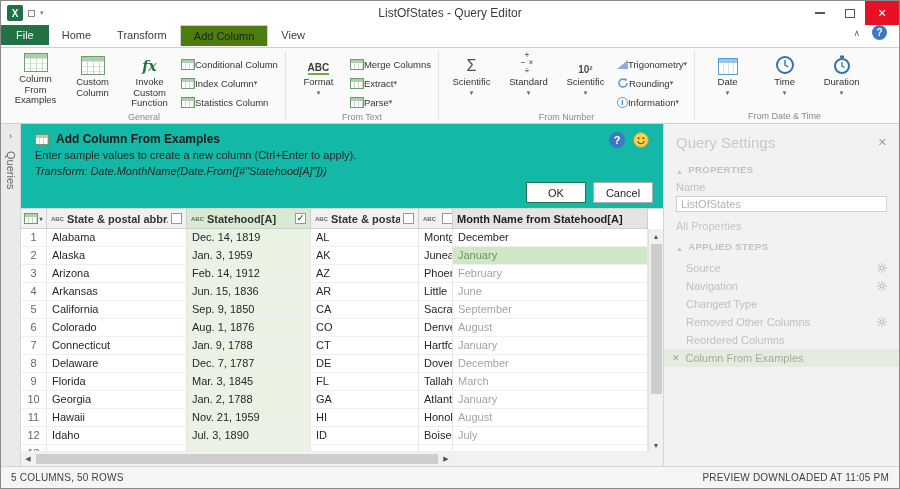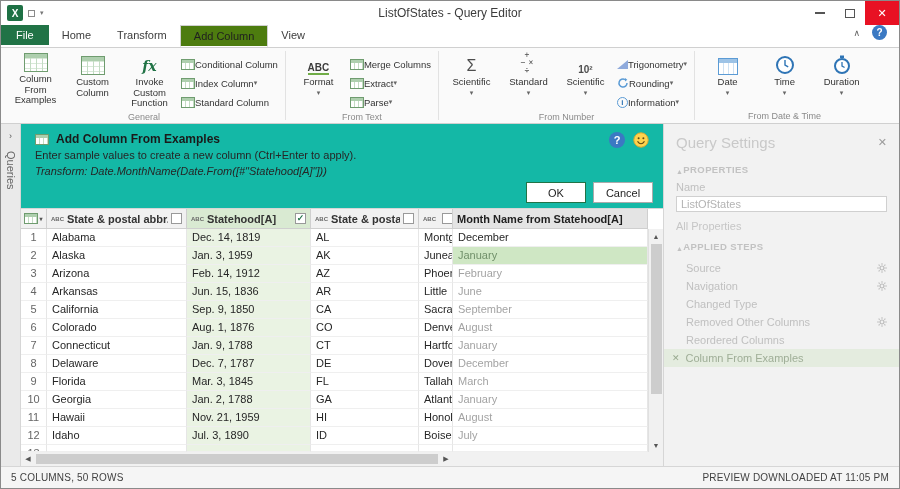--- a/index.html
+++ b/index.html
@@ -99,21 +99,21 @@
   .hscroll{position:absolute;left:0;bottom:0;height:14px;width:432px;background:#f1f1f1;display:flex;align-items:center;}
   .htrack-rest{position:absolute;left:432px;right:0;bottom:0;height:14px;background:#f1f1f1;}
   .harrow{width:14px;height:14px;display:flex;align-items:center;justify-content:center;font-size:7px;color:#555;flex:0 0 auto;}
   .hthumb{flex:1;height:10px;background:#cdcdcd;margin:0 1px;}
 
   
   .settings{flex:0 0 236px;background:#f2f2f2;border-left:1px solid #d6d6d6;font-size:11px;overflow:hidden;}
   .settings-head{padding:10px 12px 4px;display:flex;align-items:center;justify-content:space-between;}
   .settings-title{font-size:15px;color:#c9c9c9;}
   .settings-close{color:#9b9b9b;font-size:11px;}
-  .sec-h{padding:9px 12px 3px;color:#c2c2c2;font-size:9.5px;font-weight:bold;letter-spacing:.4px;display:flex;align-items:flex-end;}
+  .sec-h{padding:9px 12px 3px;color:#c2c2c2;font-size:9.5px;font-weight:bold;letter-spacing:.4px;display:flex;align-items:flex-end;gap:5px;}
   .tri{font-size:7px;color:#c2c2c2;}
   .name-label{padding:3px 12px 0;color:#c0c0c0;}
   .name-input{margin:3px 12px 0;width:calc(100% - 24px);height:16px;border:1px solid #d0d0d0;background:#fff;color:#b3b3b3;font-size:11px;padding:0 4px;font-family:inherit;}
   .all-props{padding:8px 12px 0;color:#c6c6c6;}
   .steps{margin-top:4px;}
   .step{height:18px;display:flex;align-items:center;padding:0 12px 0 22px;color:#c0c0c0;}
   .stepgear{margin-left:auto;display:flex;align-items:center;}
   .stepsel{background:#e4ecdf;color:#9fae97;padding-left:8px;}
   .stepx{margin-right:6px;color:#98a98f;font-size:9px;}
 
@@ -182,21 +182,21 @@
             <span class="mini-tbl"></span>
             <span>Conditional Column</span>
           </div>
           <div class="small-btn">
             <span class="mini-tbl"></span>
             <span>Index Column</span>
             <span class="scaret">▾</span>
           </div>
           <div class="small-btn">
             <span class="mini-tbl"></span>
-            <span>Standard Column</span>
+            <span>Statistics Column</span>
           </div>
         </div>
       </div>
       <div class="rgroup-label">General</div>
     </div>
     <div class="rdivider"></div>
 
     <div class="rgroup">
       <div class="rgroup-body">
         <div class="big-btn">

